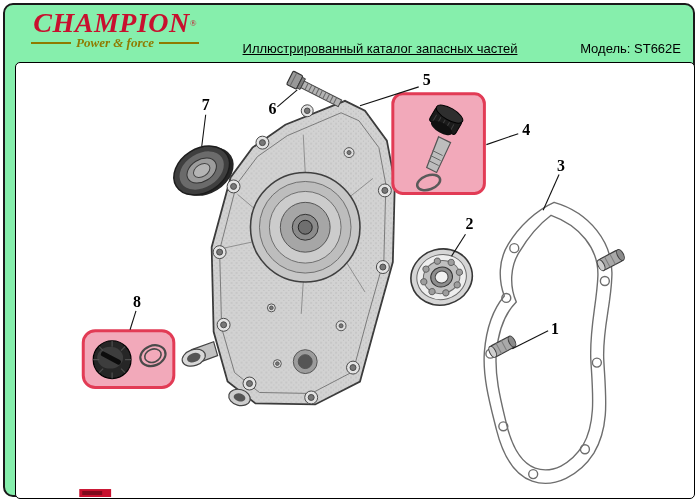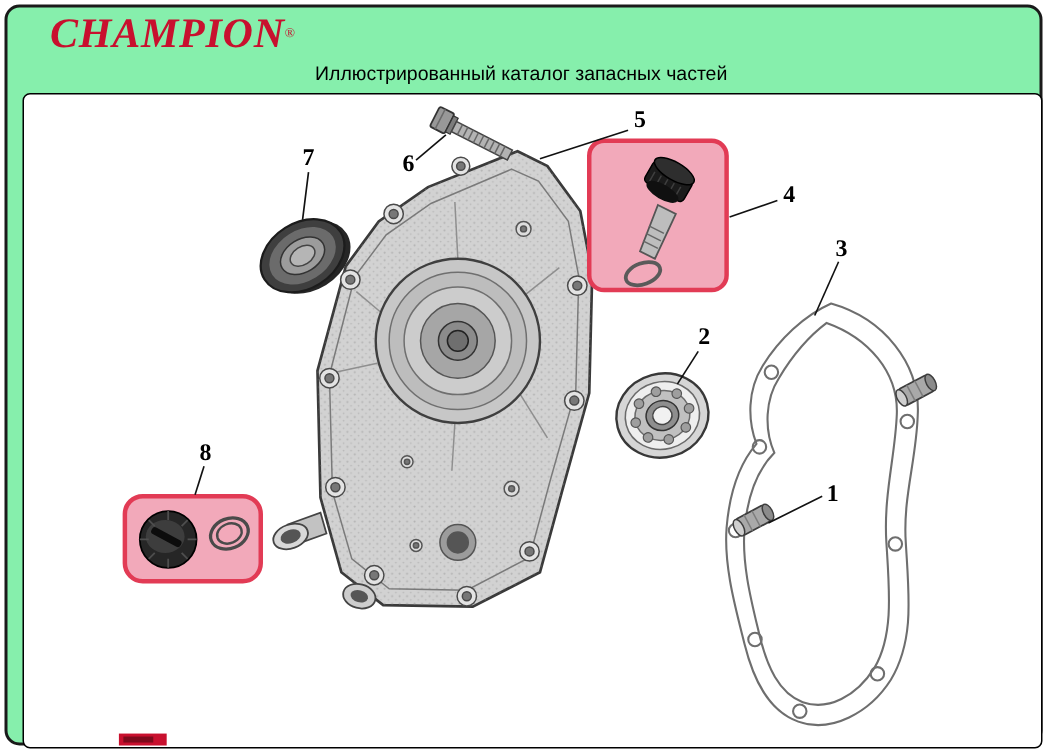--- a/index.html
+++ b/index.html
@@ -37,21 +37,21 @@
   .logo-sub-text {
     padding: 0 5px;
     font-family: "Liberation Serif", serif;
     font-style: italic; font-weight: bold;
     font-size: 13px; color: #8f7a00;
     white-space: nowrap;
   }
   
   .title {
     position: absolute; left: 205px; top: 36px; width: 340px;
-    text-align: left; font-size: 13px; color: #000;
+    text-align: center; font-size: 13px; color: #000; text-decoration: underline;
   }
   .model {
     position: absolute; right: 12px; top: 36px;
     font-size: 13px; color: #000;
   }
   
   .diagram-box {
     position: absolute; left: 10px; top: 57px;
     width: 680px; height: 437px;
     border: 1.5px solid #000;
@@ -68,23 +68,29 @@
 </style>
 </head>
 <body>
 
 <div class="page">
 
   <div class="logo">
     <div class="logo-main">
       <span class="logo-text">CHAMPION</span><span class="logo-reg">®</span>
     </div>
+    <div class="logo-sub">
+      <span class="rule"></span>
+      <span class="logo-sub-text">Power &amp; force</span>
+      <span class="rule"></span>
+    </div>
   </div>
 
   <div class="title">Иллюстрированный каталог запасных частей</div>
+  <div class="model">Модель: ST662E</div>
 
   <div class="diagram-box">
     <svg viewBox="0 0 680 437">
       <defs>
         <pattern id="stipple" width="5" height="5" patternUnits="userSpaceOnUse">
           <circle cx="1" cy="1" r="0.7" fill="#8d8d8d"></circle>
           <circle cx="3.5" cy="3.5" r="0.6" fill="#9b9b9b"></circle>
         </pattern>
       </defs>
 

